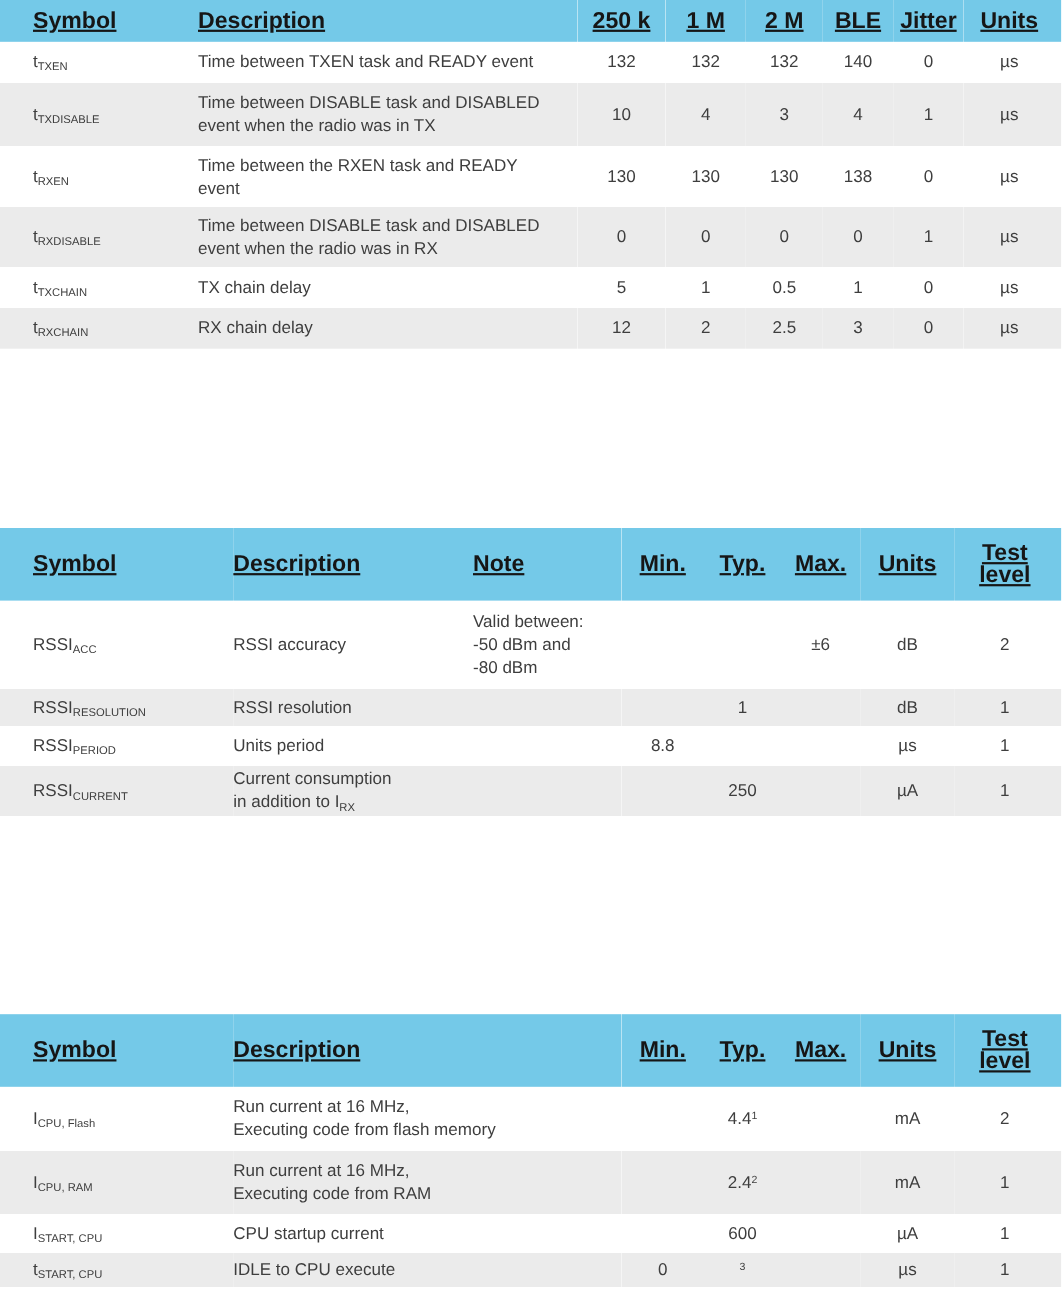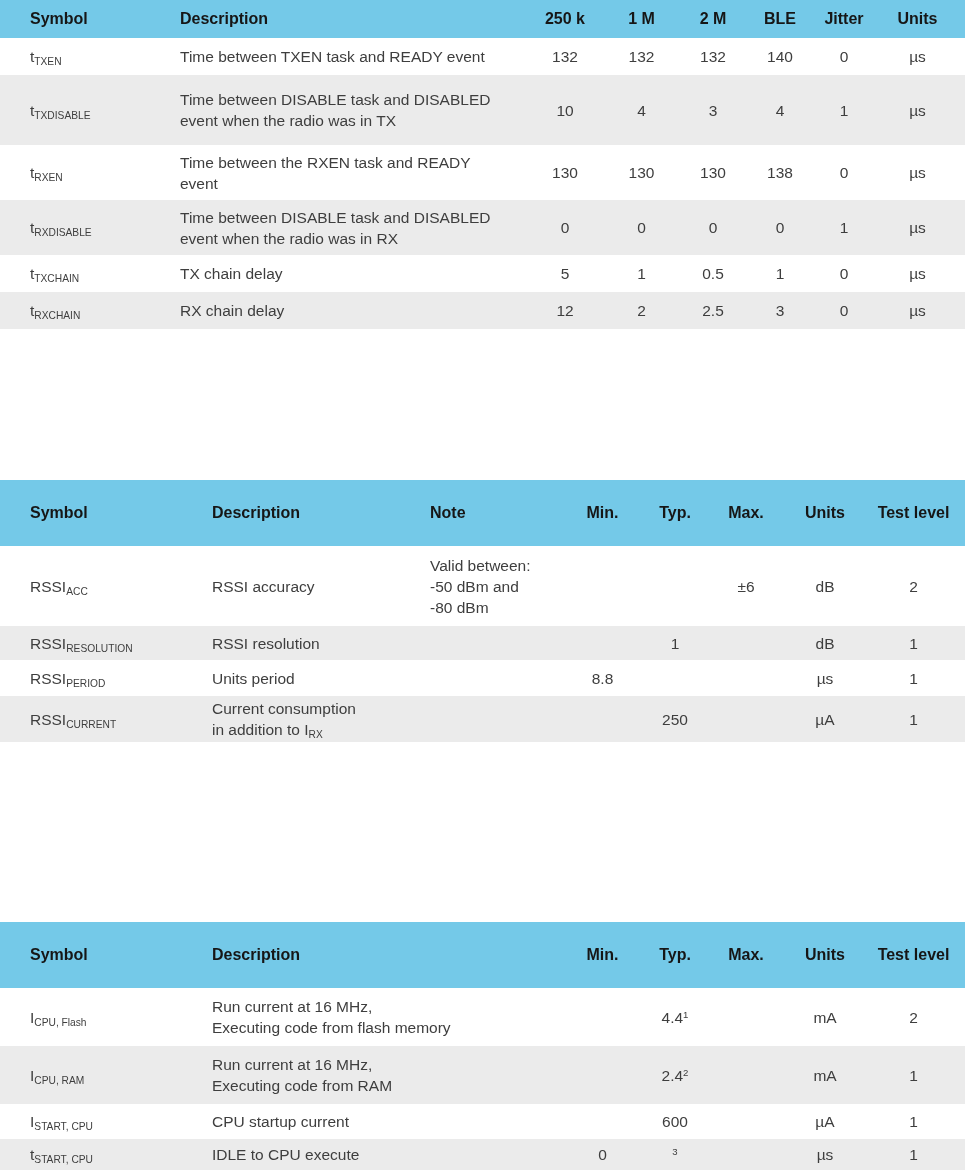--- a/index.html
+++ b/index.html
@@ -29,22 +29,23 @@
     font-size:15.5px;
     line-height:21px;
     color:var(--body-text);
     white-space:pre-line;
     overflow:hidden;
   }
   table.ds thead th{
     background:var(--header-bg);
     color:var(--header-text);
     font-weight:bold;
-    font-size:16px;
+    font-size:21px;
     line-height:20px;
+    text-decoration:underline;
   }
   table.ds tbody tr:nth-child(even) td{background:var(--stripe-bg);}
   table.ds .al{text-align:left;}
   table.ds .ac{text-align:center;}
   table.ds th.first, table.ds td.first{padding-left:30px;}
   table.ds td.desc, table.ds th.desc{padding-right:10px;}
   table.ds th.last, table.ds td.last{padding-right:6px;}
   sub{font-size:66%;vertical-align:-0.28em;line-height:0;}
   sup{font-size:62%;vertical-align:0.5em;line-height:0;}
 </style>
@@ -79,21 +80,21 @@
         <tr style="height: 37px;">
           <td class="al first">t<sub>TXEN</sub></td>
           <td class="al desc">Time between TXEN task and READY event</td>
           <td class="ac">132</td>
           <td class="ac">132</td>
           <td class="ac">132</td>
           <td class="ac">140</td>
           <td class="ac">0</td>
           <td class="ac last">µs</td>
         </tr>
-        <tr style="height: 70px;">
+        <tr style="height: 58px;">
           <td class="al first">t<sub>TXDISABLE</sub></td>
           <td class="al desc">Time between DISABLE task and DISABLED<br>event when the radio was in TX</td>
           <td class="ac">10</td>
           <td class="ac">4</td>
           <td class="ac">3</td>
           <td class="ac">4</td>
           <td class="ac">1</td>
           <td class="ac last">µs</td>
         </tr>
         <tr style="height: 55px;">

